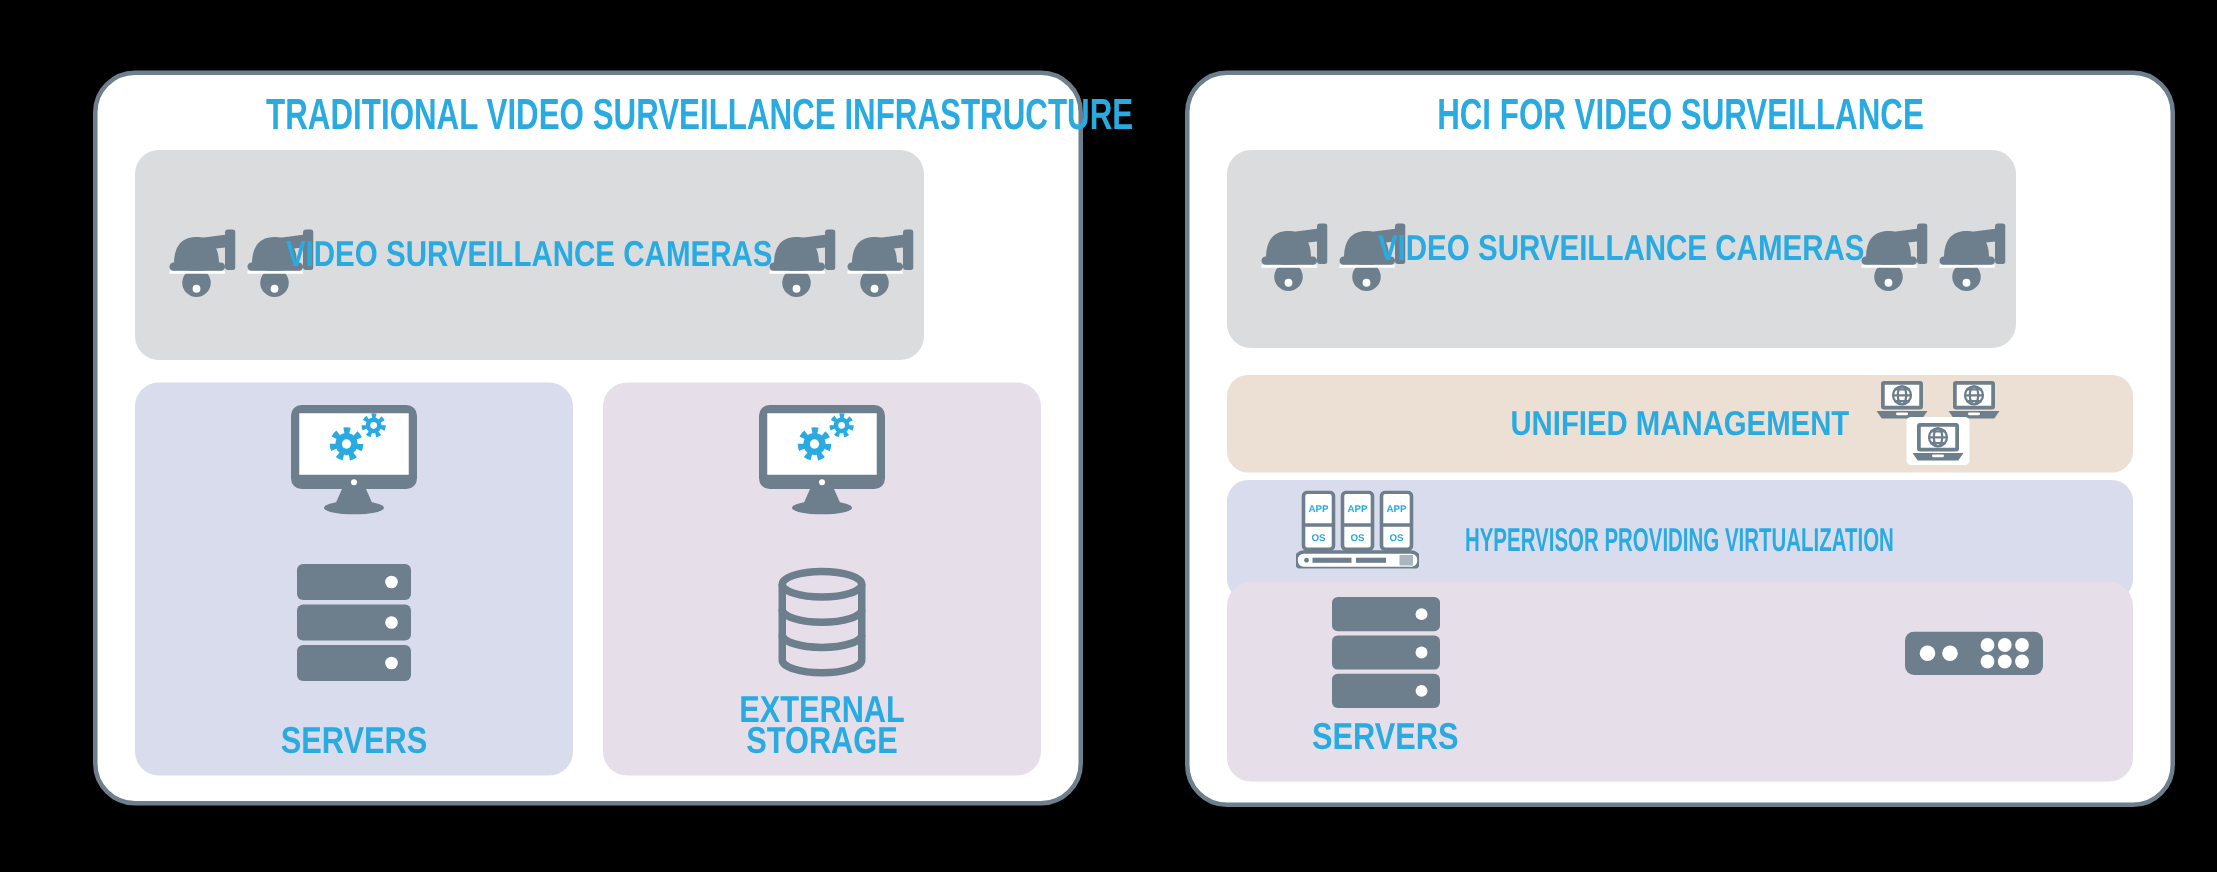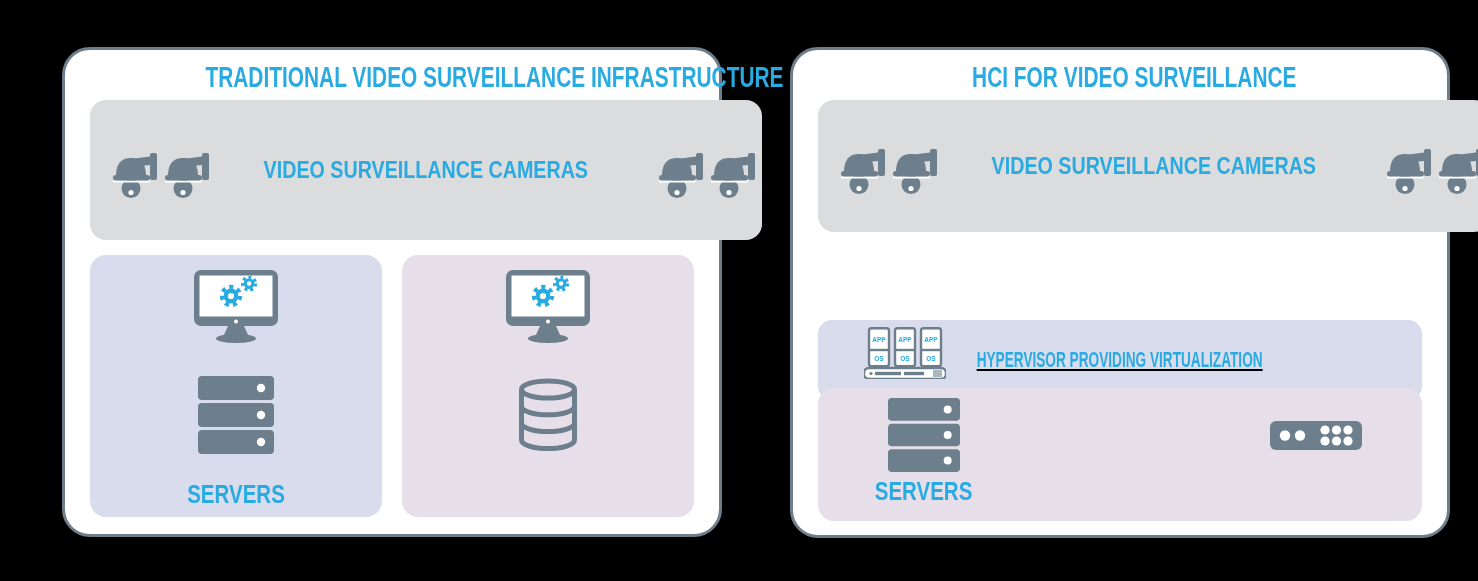--- a/index.html
+++ b/index.html
@@ -14,29 +14,29 @@
   }
   *{margin:0;padding:0;box-sizing:border-box;}
   body{background:var(--canvas-bg);font-family:"Liberation Sans","DejaVu Sans",sans-serif;}
   .canvas{position:relative;width:1478px;height:581px;background:var(--canvas-bg);overflow:hidden;}
 
   .panel{position:absolute;top:47px;width:660px;background:var(--panel-bg);
          border:3px solid var(--slate);border-radius:28px;}
   .panel-left{left:62px;height:490px;}
   .panel-right{left:758px;height:491px;margin-left:32px;}
 
-  .panel-title{position:absolute;top:12px;left:0;right:0;text-align:center;padding-left:28px;}
+  .panel-title{position:absolute;top:12px;left:0;right:0;text-align:center;}
   .ct{font-weight:bold;color:var(--accent);white-space:nowrap;display:inline-block;
       transform-origin:center;line-height:1.05;}
   .cx72{font-size:29px;transform:scaleX(.72);}
   .cx82{font-size:24px;transform:scaleX(.82);}
   .cx85{font-size:23px;transform:scaleX(.85);}
   .cxh{font-size:22px;transform:scaleX(.62);}
 
-  .cam-box{position:absolute;left:25px;top:50px;width:672px;border-radius:16px;
+  .cam-box{position:absolute;left:25px;top:50px;width:526px;border-radius:16px;
            background:var(--camera-box-bg);}
   .cam-box-left{height:140px;}
   .cam-box-right{height:132px;}
   .cam-label{position:absolute;left:0;right:0;top:50%;transform:translateY(-50%);text-align:center;}
   .cam-pair{position:absolute;top:calc(50% + 4px);transform:translateY(-50%);display:flex;gap:5px;}
   .cam-pair-l{left:20px;}
   .cam-pair-r{right:7px;}
 
   .cols{position:absolute;left:25px;top:205px;width:604px;height:262px;display:flex;gap:20px;}
   .col{flex:1;border-radius:16px;position:relative;}
@@ -46,21 +46,21 @@
   .icon-monitor{position:absolute;top:15px;left:50%;transform:translateX(-50%);}
   .icon-device{position:absolute;top:120px;height:80px;left:0;right:0;
                display:flex;align-items:center;justify-content:center;}
   .col-label{position:absolute;bottom:10px;left:0;right:0;text-align:center;}
   .col-label .ct{font-size:25px;transform:scaleX(.82);white-space:normal;
                  width:180px;line-height:.84;}
 
   .row{position:absolute;left:25px;width:604px;border-radius:14px;
        display:flex;align-items:center;justify-content:center;}
   .row-unified{top:200px;height:65px;}
-  .row-hyper{top:270px;height:80px;text-decoration:underline;}
+  .row-hyper{top:270px;height:80px;}
   .row-icon{position:absolute;}
   .icon-laptops{left:432px;top:4px;}
   .icon-vms{left:46px;top:7px;}
 
   .res-box{position:absolute;left:25px;top:338px;width:604px;height:133px;border-radius:16px;
            display:flex;justify-content:space-between;padding:8px 16px 0 16px;}
   .res-group{width:180px;display:flex;flex-direction:column;align-items:center;}
   .res-icon-slot{height:78px;display:flex;align-items:center;justify-content:center;}
   .res-label{text-align:center;margin-top:4px;}
   .res-label .ct{font-size:25px;transform:scaleX(.82);}
@@ -191,20 +191,23 @@
       </div>
       <div class="col bg-mauve">
         <svg class="icon-monitor" width="84" height="73">
             <use href="#sym-monitor"></use>
           </svg>
         <div class="icon-device">
           <svg width="62" height="74">
               <use href="#sym-cylinder"></use>
             </svg>
         </div>
+        <div class="col-label">
+          <span class="ct">EXTERNAL STORAGE</span>
+        </div>
       </div>
     </div>
   </section>
 
   <section class="panel panel-right">
     <div class="panel-title">
       <span class="ct cx72">HCI FOR VIDEO SURVEILLANCE</span>
     </div>
 
     <div class="cam-box cam-box-right">
@@ -222,20 +225,29 @@
       <div class="cam-pair cam-pair-r">
         <svg width="47" height="48">
             <use href="#sym-camera"></use>
           </svg>
         <svg width="47" height="48">
             <use href="#sym-camera"></use>
           </svg>
       </div>
     </div>
 
+    <div class="row row-unified bg-tan">
+      <span class="ct cx85">UNIFIED MANAGEMENT</span>
+      <svg class="row-icon icon-laptops" width="84" height="57" viewBox="0 0 84 57">
+        <use href="#sym-laptop" x="1" y="0" width="34" height="26"></use>
+        <use href="#sym-laptop" x="49" y="0" width="34" height="26"></use>
+        <rect x="21" y="24" width="42" height="32" rx="3" fill="#ffffff"></rect>
+        <use href="#sym-laptop" x="25" y="28" width="34" height="26"></use>
+      </svg>
+    </div>
 
     <div class="row row-hyper bg-periwinkle">
       <svg class="row-icon icon-vms" width="82" height="52" viewBox="0 0 82 52">
         <rect x="0" y="41" width="82" height="11" rx="5" fill="#ffffff" stroke="var(--slate)" stroke-width="2.4"></rect>
         <circle cx="7" cy="46.5" r="1.6" fill="var(--slate)"></circle>
         <rect x="11" y="44.8" width="26" height="3.4" fill="var(--slate)"></rect>
         <rect x="40" y="44.8" width="20" height="3.4" fill="var(--slate)"></rect>
         <rect x="69" y="43" width="9" height="7" fill="#aab6bf"></rect>
         <g>
           <rect x="5" y="1.2" width="20" height="38" rx="2.5" fill="#ffffff" stroke="var(--slate)" stroke-width="2.4"></rect>

